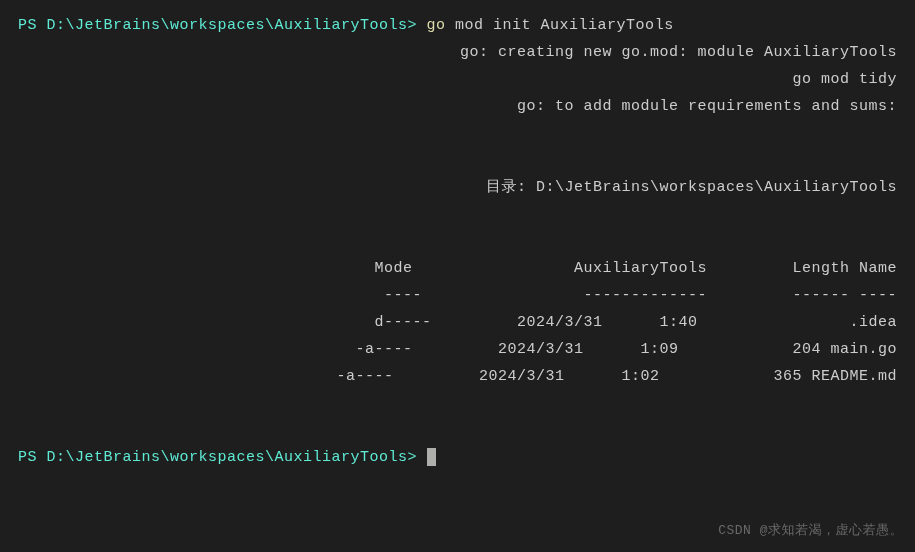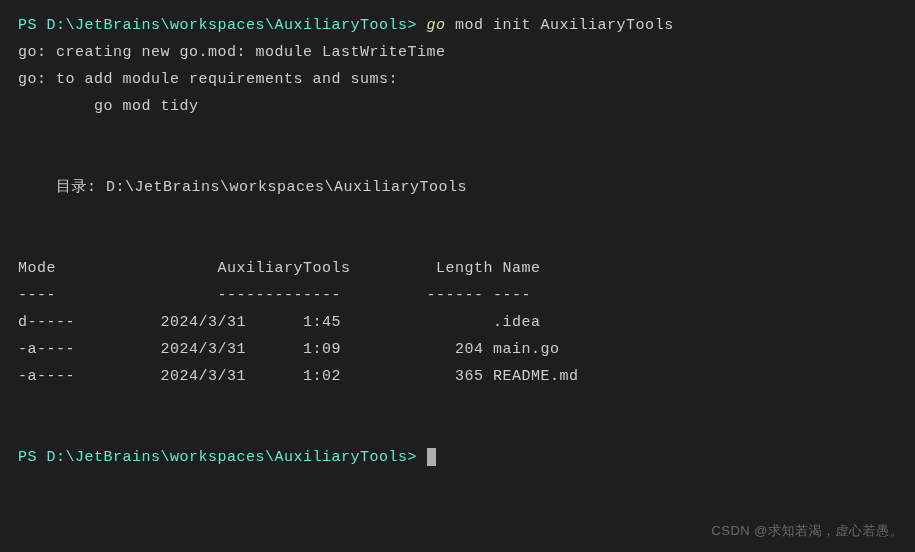--- a/index.html
+++ b/index.html
@@ -21,61 +21,61 @@
       letter-spacing: 0.5px;
     }
     .line {
       white-space: pre;
     }
     .prompt {
       color: #5eead4;
     }
     .cmd-highlight {
       color: #dcdcaa;
-      font-style: italic;
     }
     .output {
       color: #cccccc;
+      text-align: right;
     }
     .cursor {
       display: inline-block;
       width: 9px;
       height: 18px;
       background-color: #aeafad;
       vertical-align: text-bottom;
     }
     .watermark {
       position: absolute;
       bottom: 10px;
       right: 12px;
       color: #888888;
       font-size: 13px;
-      font-family: Liberation Sans, sans-serif;
+      font-family: Liberation Mono, monospace;
       opacity: 0.7;
     }
     .spacer {
       height: 1.8em;
     }
   </style>
 </head>
 <body>
 
 <div class="terminal">
   <div class="line"><span class="prompt">PS D:\JetBrains\workspaces\AuxiliaryTools&gt; </span><span class="cmd-highlight">go</span><span class="output"> mod init AuxiliaryTools</span></div>
-  <div class="line output">go: creating new go.mod: module LastWriteTime</div>
+  <div class="line output">go: creating new go.mod: module AuxiliaryTools</div>
+  <div class="line output">        go mod tidy</div>
   <div class="line output">go: to add module requirements and sums:</div>
-  <div class="line output">        go mod tidy</div>
   <div class="spacer"></div>
   <div class="spacer"></div>
   <div class="line output">    目录: D:\JetBrains\workspaces\AuxiliaryTools</div>
   <div class="spacer"></div>
   <div class="spacer"></div>
   <div class="line output">Mode                 AuxiliaryTools         Length Name</div>
   <div class="line output">----                 -------------         ------ ----</div>
-  <div class="line output">d-----         2024/3/31      1:45                .idea</div>
+  <div class="line output">d-----         2024/3/31      1:40                .idea</div>
   <div class="line output">-a----         2024/3/31      1:09            204 main.go</div>
   <div class="line output">-a----         2024/3/31      1:02            365 README.md</div>
   <div class="spacer"></div>
   <div class="spacer"></div>
   <div class="line"><span class="prompt">PS D:\JetBrains\workspaces\AuxiliaryTools&gt; </span><span class="cursor"></span></div>
 </div>
 
 <div class="watermark">CSDN @求知若渴，虚心若愚。</div>
 
 </body></html>

